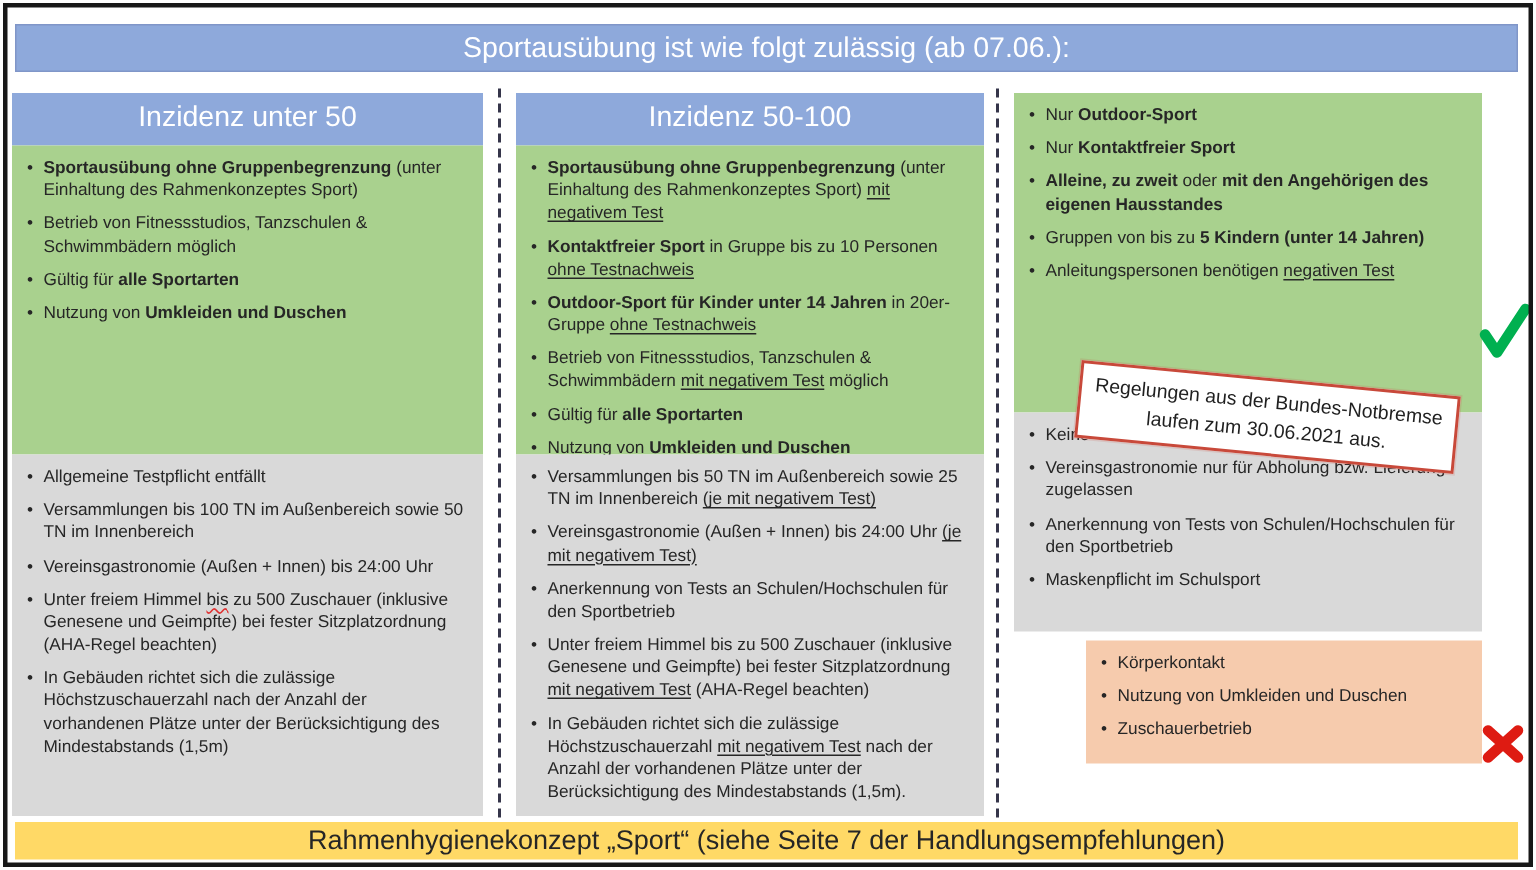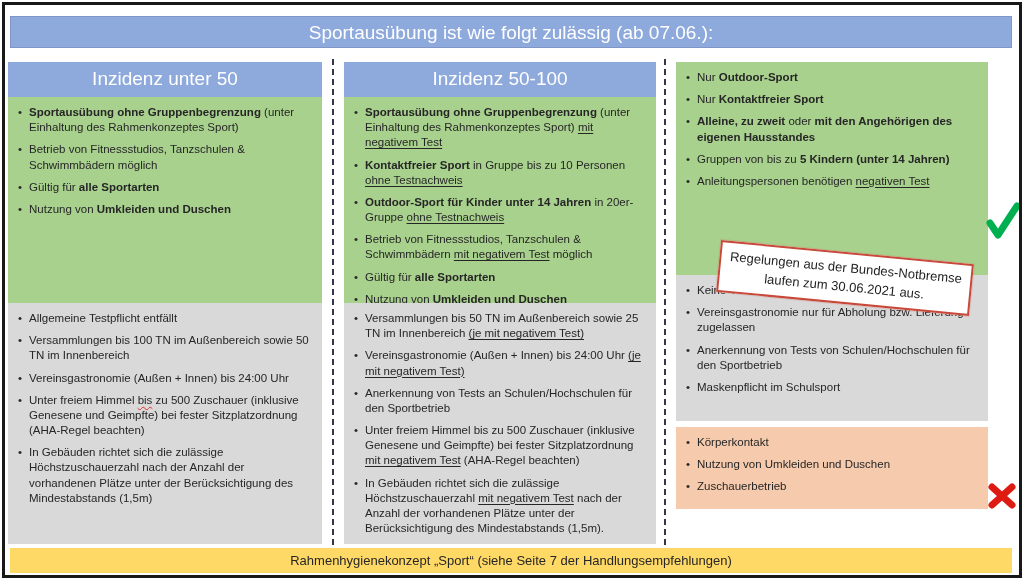--- a/index.html
+++ b/index.html
@@ -27,21 +27,21 @@
   }
   .panel { overflow: hidden; }
   .panel.allowed { background: #A9D18E; }
   .panel.conditions { background: #D9D9D9; }
   .panel.forbidden { background: #F6CBAD; }
 
   .col-1 .allowed, .col-2 .allowed { height: 206px; }
   .col-1 .conditions, .col-2 .conditions { height: 241px; }
   .col-3 .allowed { height: 213px; }
   .col-3 .conditions { height: 146px; }
-  .col-3 .forbidden { height: 82px; margin-top: 6px; }
+  .col-3 .forbidden { height: 82px; margin-top: 6px; margin-left: 48px; }
 
   .panel ul { list-style: none; padding: 8px 8px 2px 7px; }
   .panel li {
     position: relative; padding-left: 14px; margin-bottom: 7px;
     font-size: 11.5px; line-height: 1.32; color: #262626;
   }
   .panel li::before { content: "\2022"; position: absolute; left: 3px; top: 0; color: #262626; }
   .panel li span.b { font-weight: bold; }
   .panel li span.u { text-decoration: underline; text-underline-offset: 2px; }
   .panel li span.sq {
@@ -64,21 +64,21 @@
     padding: 4px 6px; z-index: 10;
     box-shadow: 0 0 0 1px rgba(200,73,58,0.15);
   }
 
   .check-mark { position: absolute; left: 985px; top: 201px; z-index: 20; }
   .cross-mark { position: absolute; left: 987px; top: 482px; z-index: 20; }
 
   .footer-bar {
     position: absolute; left: 10px; top: 548px; width: 1002px; height: 25px;
     background: #FFD966; color: #262626;
-    font-size: 13px; text-align: center; line-height: 25px;
+    font-size: 18px; text-align: center; line-height: 25px;
   }
 </style>
 </head>
 <body>
 
 <div class="page">
   <div class="page-frame"></div>
 
   <div class="title-bar">Sportausübung ist wie folgt zulässig (ab 07.06.):</div>
 

